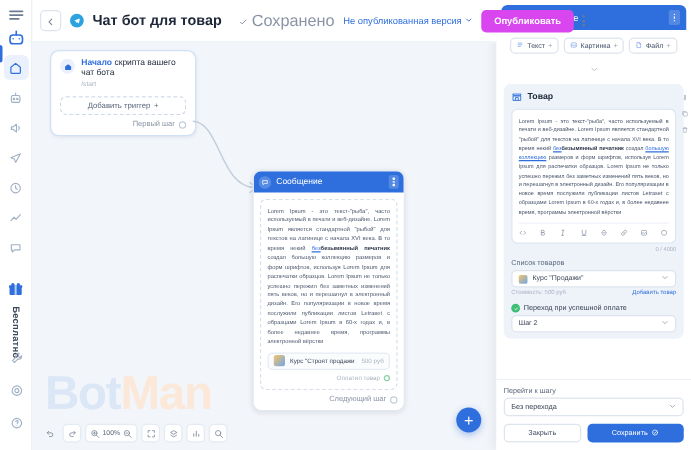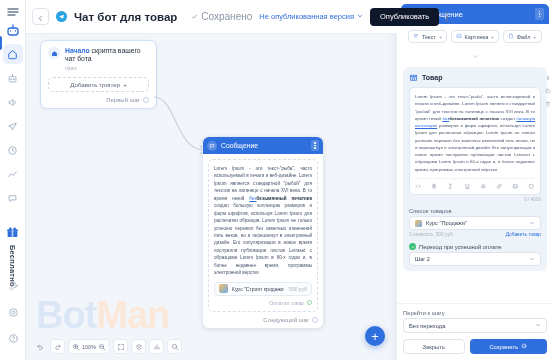--- a/index.html
+++ b/index.html
@@ -57,36 +57,36 @@
     color: #7b8799; flex: 0 0 17px;
   }
   .back-btn svg { width: 7px; height: 7px; }
   .tg-dot {
     width: 11px; height: 11px; border-radius: 50%; background: #2aa3e0;
     display: flex; align-items: center; justify-content: center; flex: 0 0 11px;
   }
   .tg-dot svg { width: 7px; height: 7px; fill: #fff; }
   .page-title { font-size: 11.5px; font-weight: 700; color: #1d2738; white-space: nowrap; }
   .top-spacer { flex: 1; }
-  .saved { display: flex; align-items: center; gap: 3px; font-size: 10px; color: #8a94a4; }
+  .saved { display: flex; align-items: center; gap: 3px; font-size: 13px; color: #8a94a4; }
   .saved svg { width: 7px; height: 7px; color: #8a94a4; }
   .version {
     display: flex; align-items: center; gap: 3px;
     font-size: 7.5px; color: #2f6fdd; white-space: nowrap;
   }
   .version svg { width: 6px; height: 6px; }
   .btn-outline {
     height: 18px; padding: 0 8px; border: 1px solid #dde4ed; border-radius: 4px;
     background: #fff; color: #45526a; font-size: 7.5px; display: flex;
     align-items: center; white-space: nowrap;
   }
   .btn-primary {
-    height: 18px; padding: 0 10px; border-radius: 4px; background: #0f172a;
+    height: 18px; padding: 0 10px; border-radius: 4px; background: #d946ef;
     color: #fff; font-size: 7.5px; display: flex; align-items: center;
-    white-space: nowrap; font-weight: 400;
+    white-space: nowrap; font-weight: 700;
   }
   .kebab { width: 12px; display: flex; flex-direction: column; align-items: center; gap: 1.5px; }
   .kebab i { width: 2px; height: 2px; border-radius: 50%; background: #6d7a8d; display: block; }
 
   
   .canvas { flex: 1; position: relative; background: #f2f5f9; overflow: hidden; }
   .watermark {
     position: absolute; left: 10px; bottom: 26px;
     font-size: 38px; font-weight: 800; letter-spacing: -1px; line-height: 1;
   }

